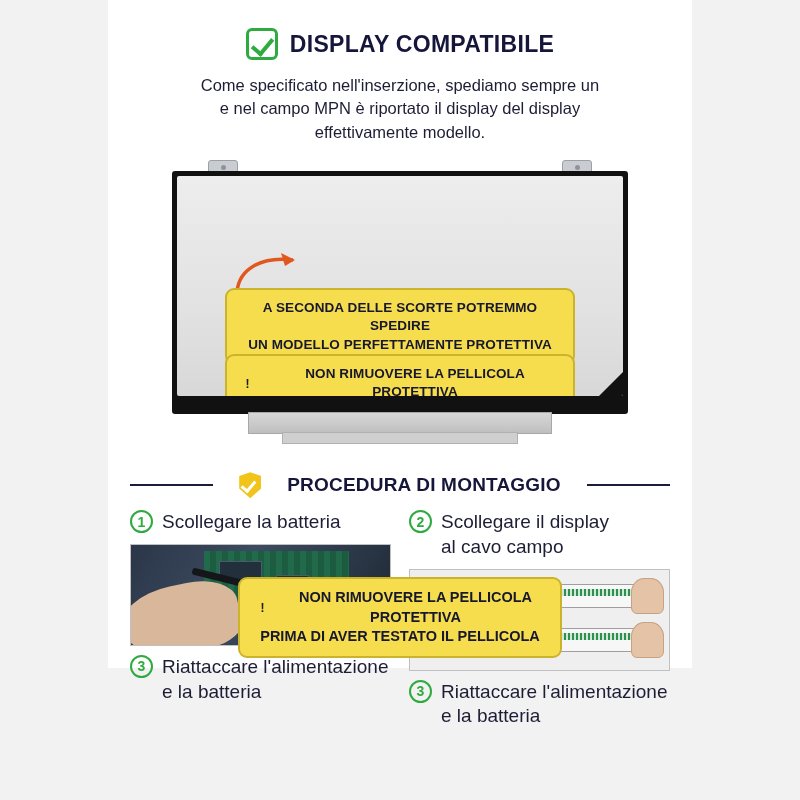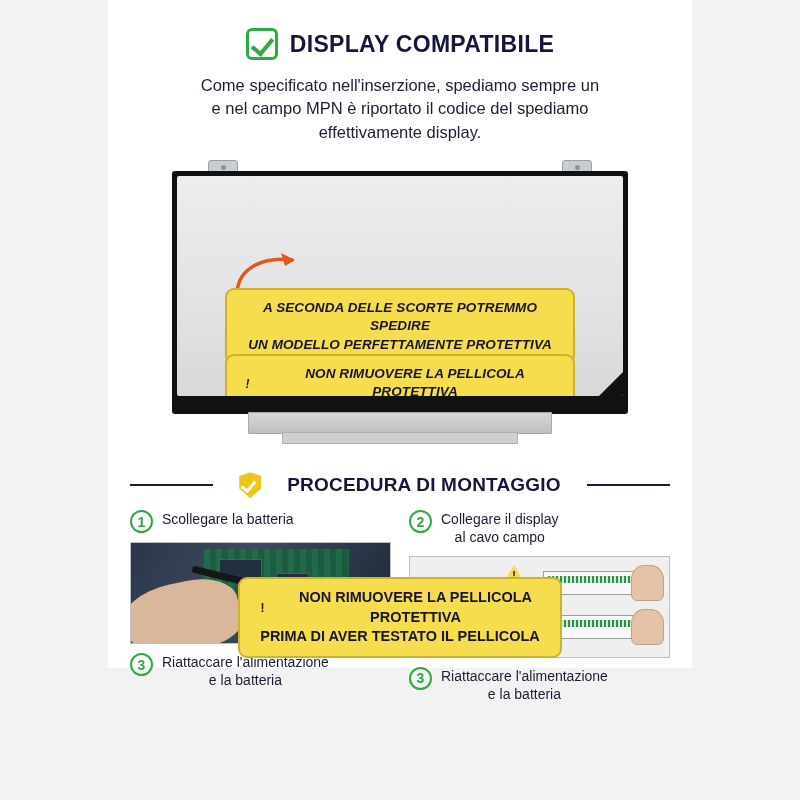--- a/index.html
+++ b/index.html
@@ -108,21 +108,20 @@
   .panel {
     position: absolute;
     left: 42px;
     right: 42px;
     top: 11px;
     bottom: 46px;
     background: #111;
     border-radius: 3px;
     padding: 5px 5px 18px 5px;
     box-sizing: border-box;
-    font-style: italic;
   }
   .panel-inner {
     position: relative;
     width: 100%;
     height: 100%;
     background: linear-gradient(180deg,#ededed 0%, #e2e2e2 60%, #d8d8d8 100%);
     border-radius: 2px;
     overflow: hidden;
   }
   .panel-corner {
@@ -277,24 +276,23 @@
     color: #2eaa3f;
     font-weight: bold;
     font-size: 14px;
     display: flex;
     align-items: center;
     justify-content: center;
     flex: none;
     box-sizing: border-box;
   }
   .step-text {
-    font-size: 14px;
+    font-size: 19px;
     line-height: 1.3;
     color: #1d1d35;
-    text-align: center;
   }
   .photo {
     margin-top: 9px;
     height: 100px;
     border: 1px solid #c0c0c0;
     position: relative;
     overflow: hidden;
   }
   .photo.left-photo {
     background: linear-gradient(120deg,#2b3648 0%, #3c4b60 40%, #1d2633 100%);
@@ -460,22 +458,22 @@
   <div class="sheet">
     <div class="content">
 
       <div class="header-row">
         <div class="check-badge"></div>
         <div class="header-title">DISPLAY COMPATIBILE</div>
       </div>
 
       <div class="intro">
         <div>Come specificato nell'inserzione, spediamo sempre un</div>
-        <div>e nel campo MPN è riportato il codice del spediamo</div>
-        <div>effettivamente display.</div>
+        <div>e nel campo MPN è riportato il display del display</div>
+        <div>effettivamente modello.</div>
       </div>
 
       <div class="panel-wrap">
         <div class="tab left"></div>
         <div class="tab right"></div>
 
         <div class="panel">
           <div class="panel-inner">
 
             <svg class="arrow-curve" viewBox="0 0 70 44">
@@ -537,21 +535,21 @@
               <div>Riattaccare l'alimentazione</div>
               <div>e la batteria</div>
             </div>
           </div>
         </div>
 
         <div class="col">
           <div class="step">
             <div class="num">2</div>
             <div class="step-text">
-              <div>Collegare il display</div>
+              <div>Scollegare il display</div>
               <div>al cavo campo</div>
             </div>
           </div>
 
           <div class="photo right-photo">
             <div class="conn" style="left:6%;top:58%;width:44%;height:22%;">
               <div class="strip"></div>
             </div>
             <div class="conn" style="right:6%;top:14%;width:42%;height:22%;">
               <div class="strip"></div>

